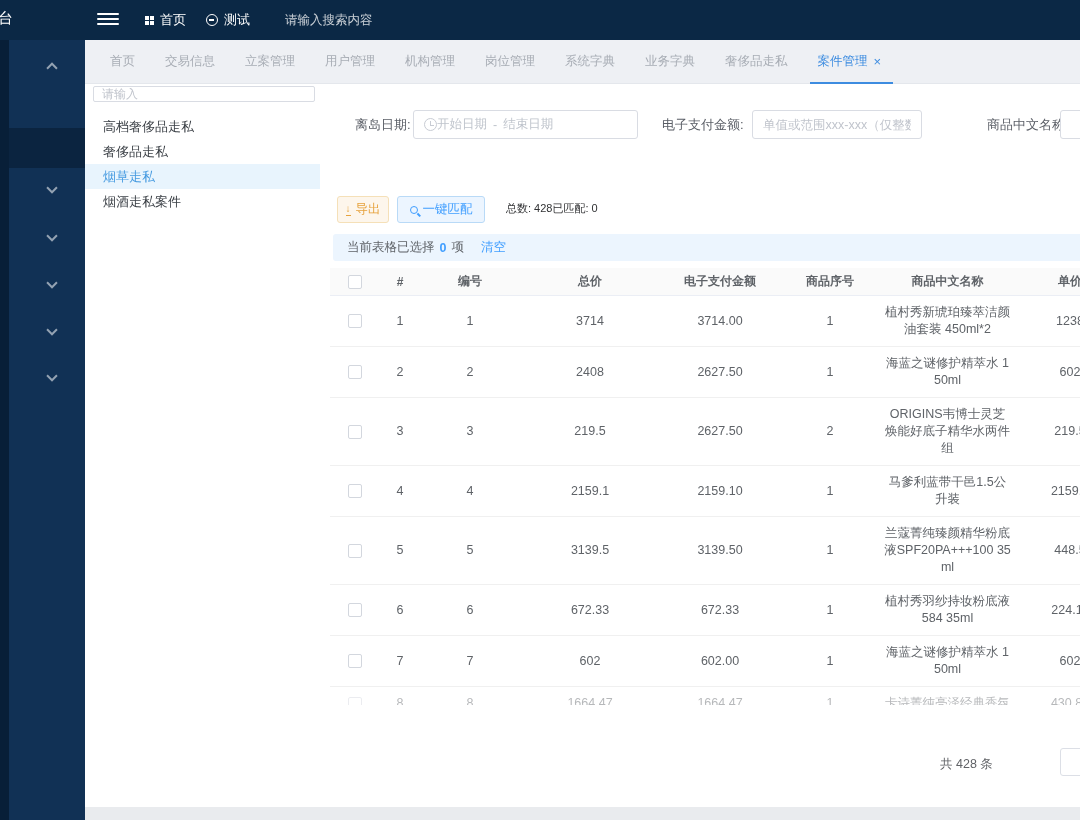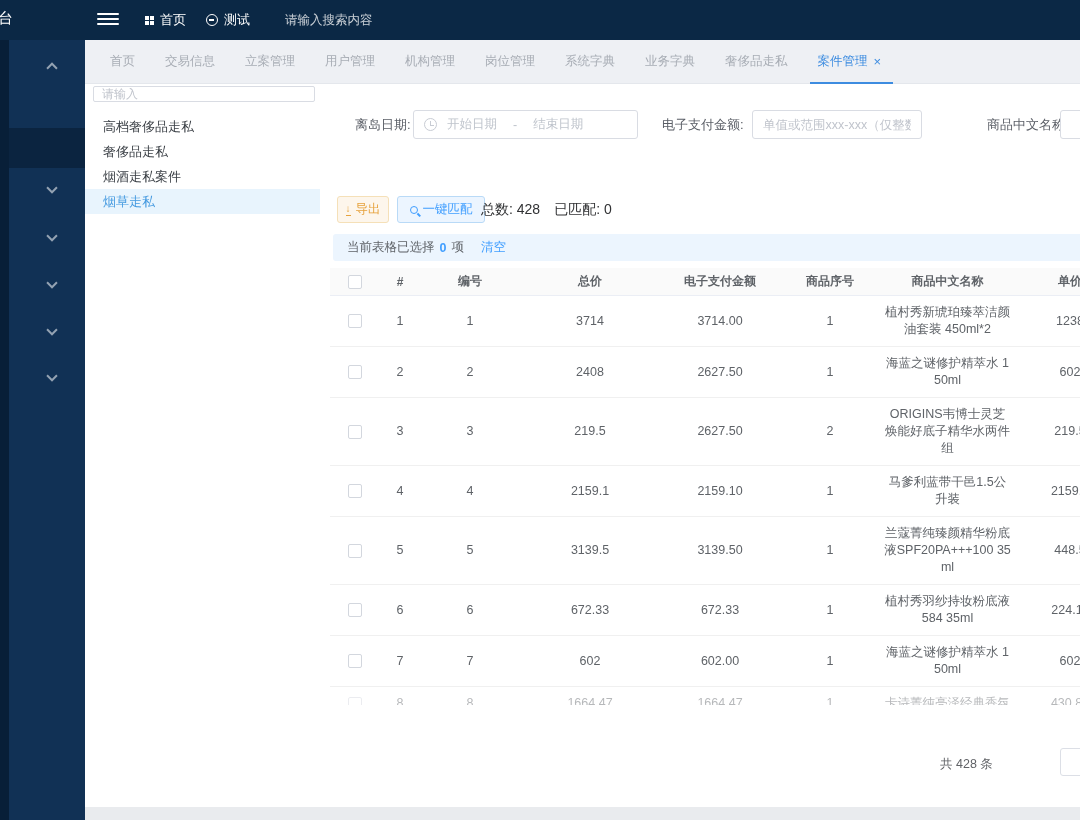--- a/index.html
+++ b/index.html
@@ -47,39 +47,39 @@
   .tree-input::placeholder { color:#c0c4cc; }
   .tree-list { position:absolute; left:0; top:30px; width:235px; }
   .tree-item { height:25px; line-height:25px; padding-left:18px; font-size:13px; color:#3a3f45; cursor:pointer; white-space:nowrap; }
   .tree-item.selected { background:#e8f4fd; color:#459ae0; }
 
   
   .flt-label { position:absolute; font-size:13px; color:#5a5e66; white-space:nowrap; }
   .lab-date { left:270px; top:32px; }
   .lab-epay { left:577px; top:32px; }
   .lab-name { left:902px; top:32px; }
-  .datebox { position:absolute; left:328px; top:26px; width:225px; height:29px; border:1px solid #d9dce3; border-radius:3px; background:#fff; display:flex; align-items:center; padding:0 10px; gap:10px; cursor:pointer; }
+  .datebox { position:absolute; left:328px; top:26px; width:225px; height:29px; border:1px solid #d9dce3; border-radius:3px; background:#fff; display:flex; align-items:center; padding:0 10px; cursor:pointer; }
   .clock-icon { width:13px; height:13px; border:1px solid #c8ccd4; border-radius:50%; position:relative; flex:none; }
   .clock-icon::before { content:""; position:absolute; left:5px; top:2px; width:1px; height:5px; background:#c8ccd4; }
   .clock-icon::after { content:""; position:absolute; left:5px; top:6px; width:4px; height:1px; background:#c8ccd4; }
   .ph { color:#bfc4cc; font-size:12.5px; white-space:nowrap; }
   .datebox .sep { color:#bfc4cc; font-size:12.5px; margin:0 6px; }
   .ipt { position:absolute; height:29px; border:1px solid #d9dce3; border-radius:3px; padding:0 10px; font-size:12.5px; color:#333; outline:none; background:#fff; }
   .ipt::placeholder { color:#c0c4cc; }
   .ipt-epay { left:667px; top:26px; width:170px; }
   .ipt-name { left:975px; top:26px; width:120px; }
 
   
   .btn { position:absolute; top:112px; height:27px; border-radius:3px; font-size:12.5px; display:flex; align-items:center; justify-content:center; gap:5px; cursor:pointer; border:1px solid transparent; }
   .btn-export { left:252px; width:52px; background:#fdf6ec; border-color:#f5e0b8; color:#e6a23c; }
   .dl-icon { font-size:10px; line-height:1; border-bottom:1.5px solid #e6a23c; padding-bottom:1px; }
   .btn-match { left:312px; width:88px; background:#ecf5ff; border-color:#b9daf7; color:#409eff; }
   .mag-icon { width:8px; height:8px; border:1.5px solid #409eff; border-radius:50%; position:relative; flex:none; }
   .mag-icon::after { content:""; position:absolute; left:6px; top:7px; width:4px; height:1.5px; background:#409eff; transform:rotate(45deg); }
-  .counts { position:absolute; left:396px; top:117px; font-size:14px; color:#303133; display:flex; gap:14px; }
+  .counts { position:absolute; left:421px; top:117px; font-size:11px; color:#303133; display:flex; }
 
   
   .selbar { position:absolute; left:248px; top:150px; width:770px; height:27px; background:#ecf5fe; border-radius:3px; display:flex; align-items:center; padding-left:14px; font-size:12.5px; color:#5f6368; gap:5px; }
   .selbar .cnt { color:#409eff; font-weight:bold; }
   .selbar .clear { color:#409eff; margin-left:12px; cursor:pointer; }
 
   
   .table { position:absolute; left:245px; top:184px; width:800px; }
   .thead, .trow { display:grid; grid-template-columns:50px 40px 100px 140px 120px 100px 135px 110px; align-items:center; }
   .thead { height:28px; background:#fafafa; border-bottom:1px solid #ebeef5; }
@@ -180,25 +180,25 @@
 
     <input class="tree-input" placeholder="请输入" style="">
     <div class="tree-list">
 
     <div class="tree-item">
           <span>高档奢侈品走私</span>
         </div>
         <div class="tree-item">
           <span>奢侈品走私</span>
         </div>
+        <div class="tree-item selected">
+          <span>烟草走私</span>
+        </div>
         <div class="tree-item">
           <span>烟酒走私案件</span>
-        </div>
-        <div class="tree-item selected">
-          <span>烟草走私</span>
         </div>
       </div>
 
     <span class="flt-label lab-date">离岛日期:</span>
     <div class="datebox">
       <span class="clock-icon"></span>
       <span class="ph">开始日期</span>
       <span class="sep">-</span>
       <span class="ph">结束日期</span>
     </div>

